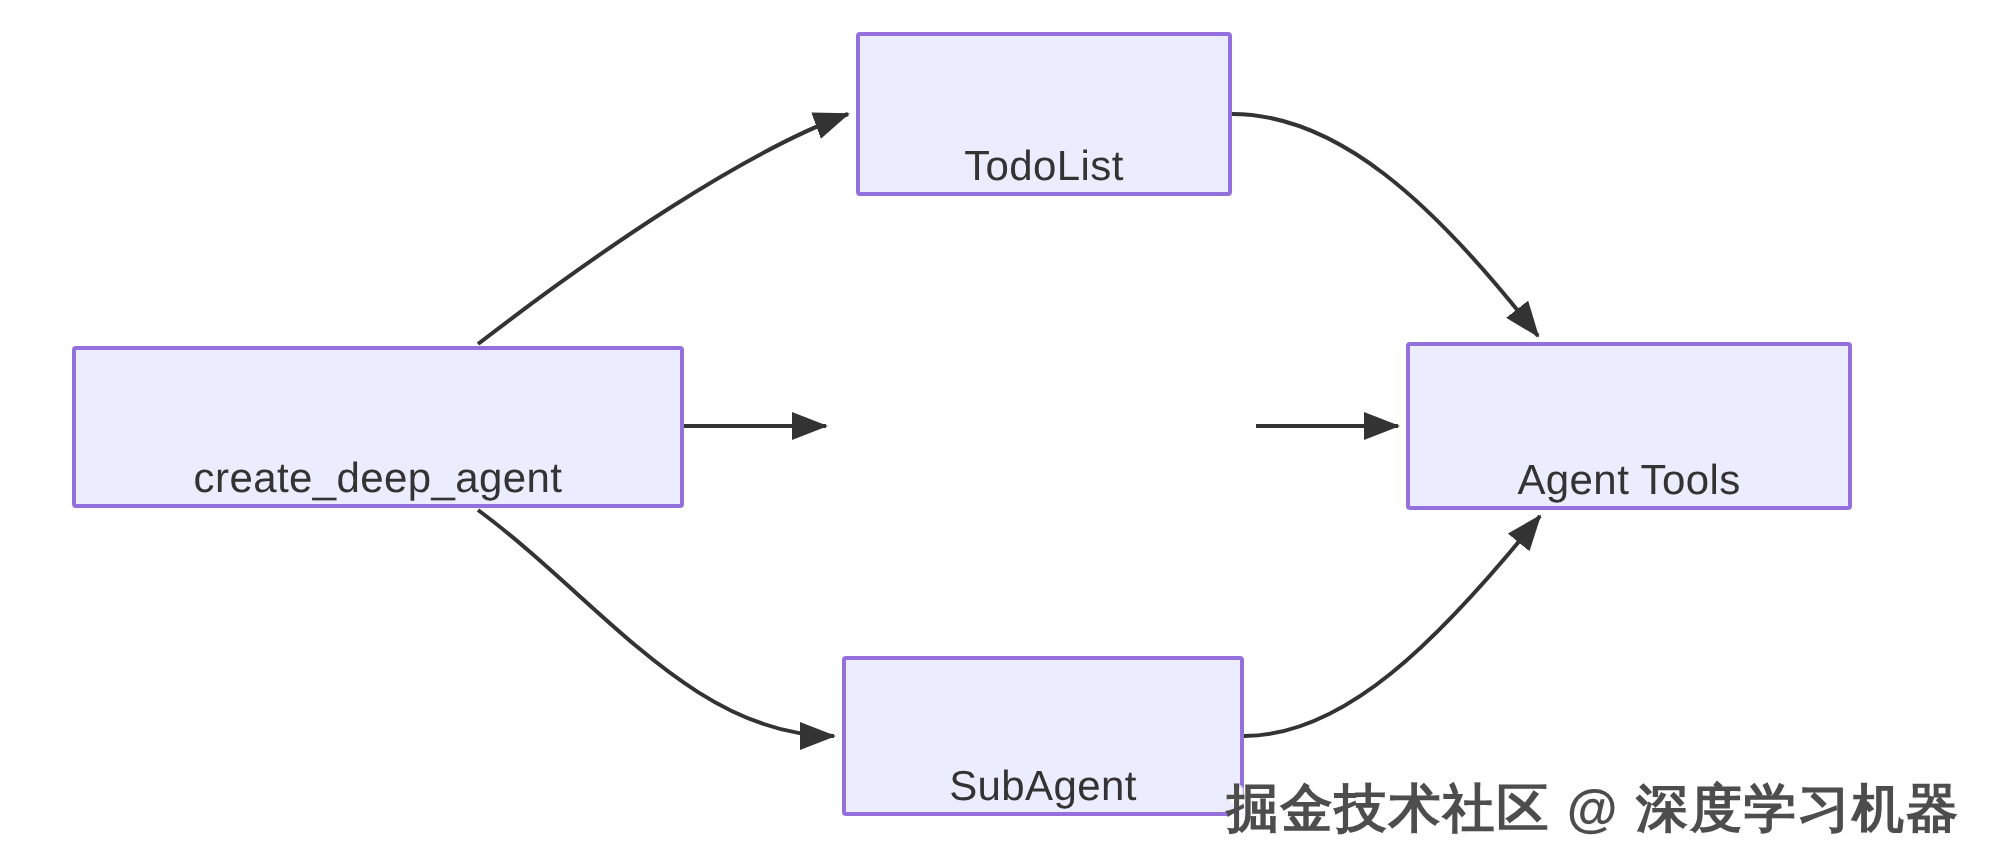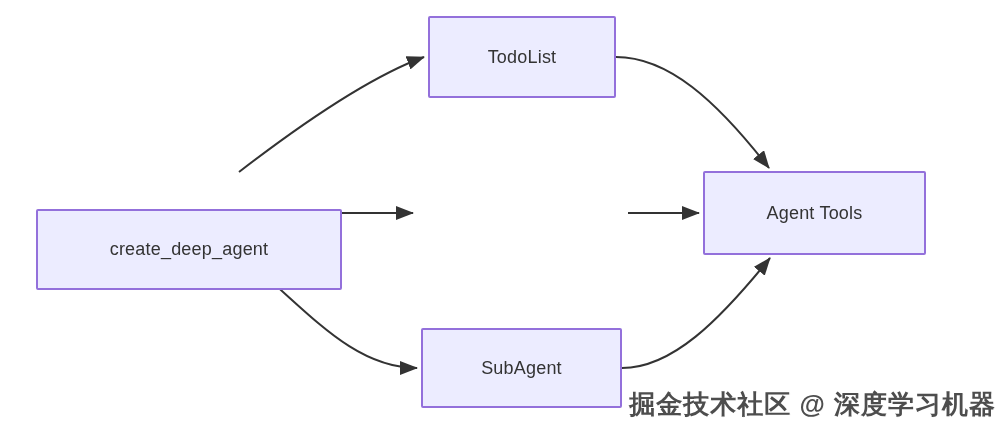--- a/index.html
+++ b/index.html
@@ -28,35 +28,35 @@
     fill: none;
     stroke: var(--edge-color);
     stroke-width: 2px;
   }
   .node {
     position: absolute;
     background: var(--node-fill);
     border: 2px solid var(--node-border);
     border-radius: 2px;
     display: flex;
-    align-items: center;
+    align-items: flex-end;
     justify-content: center;
     color: var(--label-color);
-    font-size: 18px;
+    font-size: 21px;
     letter-spacing: 0.2px;
     white-space: nowrap;
   }
-  .node-create-deep-agent { left: 36px;  top: 173px; width: 306px; height: 81px; margin-top: 36px; }
+  .node-create-deep-agent { left: 36px;  top: 173px; width: 306px; height: 81px; }
   .node-todolist          { left: 428px; top: 16px;  width: 188px; height: 82px; }
   .node-filesystem        { left: 417px; top: 173px; width: 211px; height: 81px; }
   .node-subagent          { left: 421px; top: 328px; width: 201px; height: 80px; }
   .node-agent-tools       { left: 703px; top: 171px; width: 223px; height: 84px; }
   .watermark {
     position: absolute;
-    right: 6px;
+    right: 22px;
     bottom: 9px;
     font-size: 26px;
     font-weight: 700;
     letter-spacing: 1px;
     color: #4d4d4d;
     text-shadow: 2px 2px 1px #ffffff, 1px 1px 0 #f2f2f2;
     white-space: nowrap;
     margin-left: 24px;
   }
 </style>

